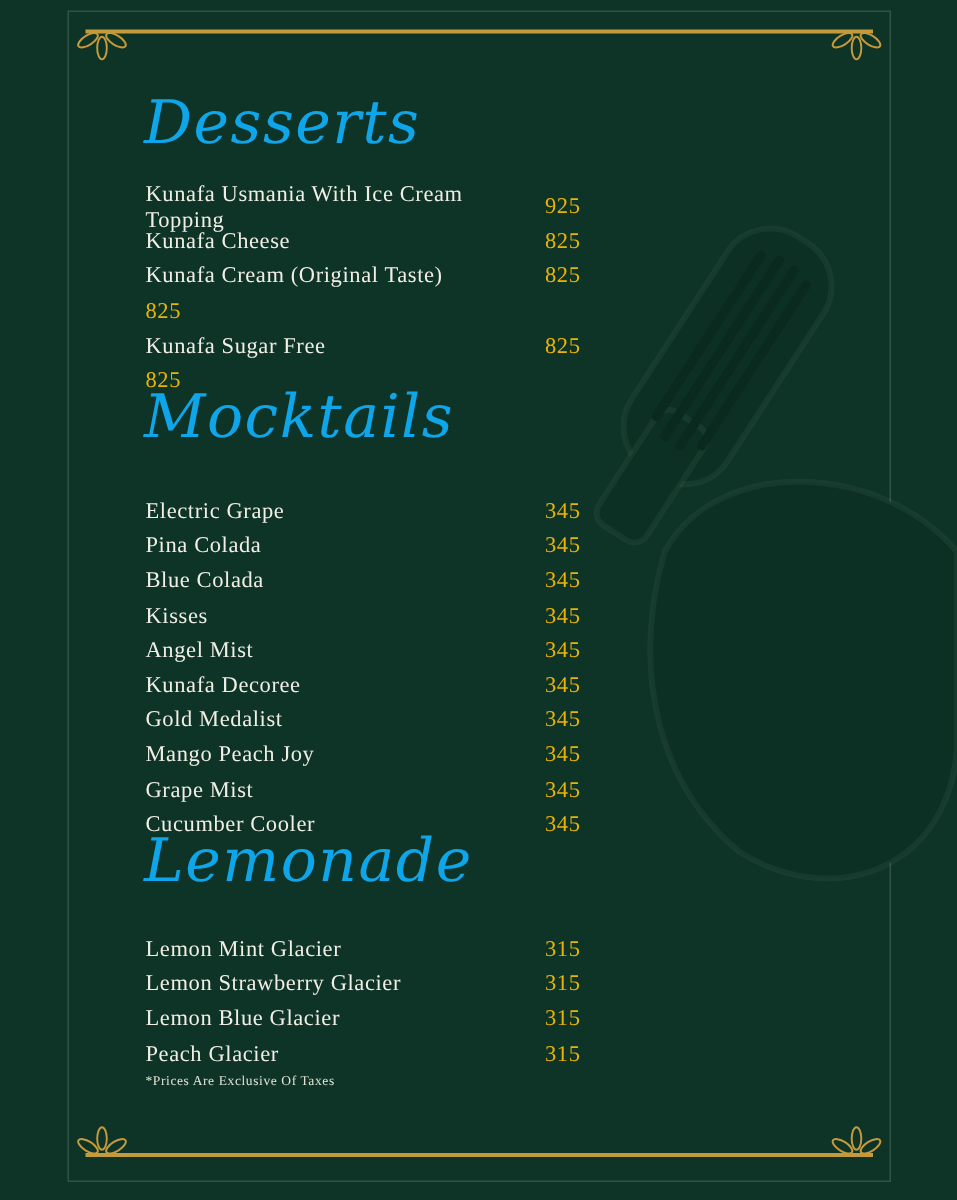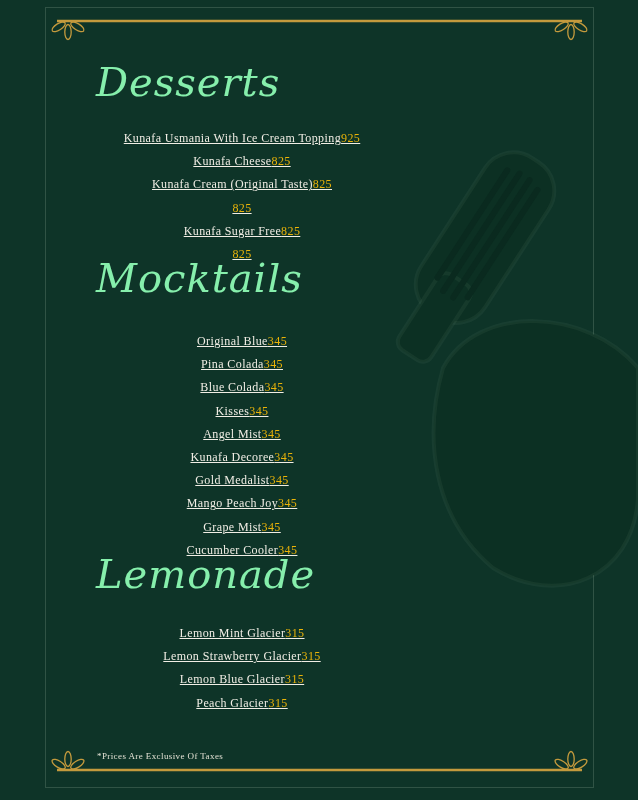--- a/index.html
+++ b/index.html
@@ -23,48 +23,47 @@
   .rule.bottom{top:745px;transform:scaleY(-1);}
   
   .watermark{position:absolute;left:388px;top:138px;width:250px;height:460px;}
   
   .script-heading{
     position:absolute;left:96px;
     font-family:"DejaVu Serif", serif;
     font-style:italic;
     font-size:40px;
     line-height:1.1;
-    color:#86efac;
+    color:#0ea5e9;
     letter-spacing:1px;
     white-space:nowrap;
   }
   #heading-desserts{top:60px;}
   #heading-mocktails{top:256px;}
   #heading-lemonade{top:552px;}
   
   .menu-list{
     position:absolute;left:97px;width:290px;
   }
   #list-desserts{top:127px;}
   #list-mocktails{top:330px;}
   #list-lemonade{top:622px;}
   .row{
     display:flex;
-    justify-content:center;
+    justify-content:space-between;
     align-items:center;
     height:23.2px;
     color:#f1eee5;
-    font-size:12px;
+    font-size:15px;
     letter-spacing:0.4px;
-    text-decoration:underline;
   }
   .row .price{color:#eab308;}
   
   .footer-note{
-    position:absolute;left:97px;top:751px;
+    position:absolute;left:97px;top:715px;
     color:#e3e1d4;
     font-size:9px;
     letter-spacing:0.4px;
   }
 </style>
 </head>
 <body>
 
 <div class="page">
 
@@ -122,21 +121,21 @@
         <span class="price">825</span>
       </div>
       <div class="row">
         <span class="price">825</span>
       </div>
     </div>
 
   <div class="script-heading" id="heading-mocktails">Mocktails</div>
   <div class="menu-list" id="list-mocktails">
       <div class="row">
-        <span class="label">Original Blue</span>
+        <span class="label">Electric Grape</span>
         <span class="price">345</span>
       </div>
       <div class="row">
         <span class="label">Pina Colada</span>
         <span class="price">345</span>
       </div>
       <div class="row">
         <span class="label">Blue Colada</span>
         <span class="price">345</span>
       </div>

